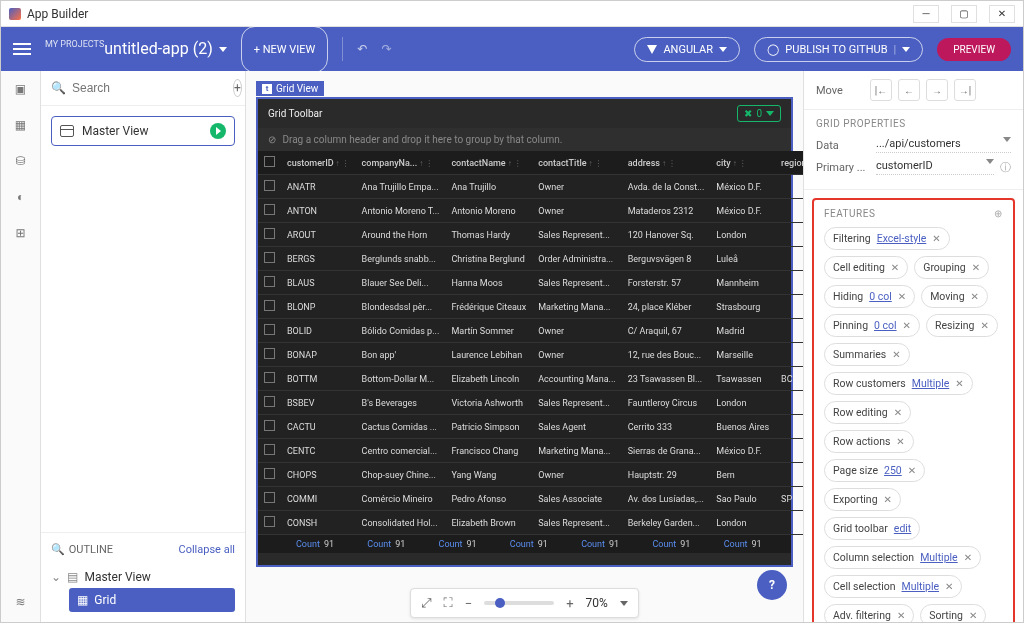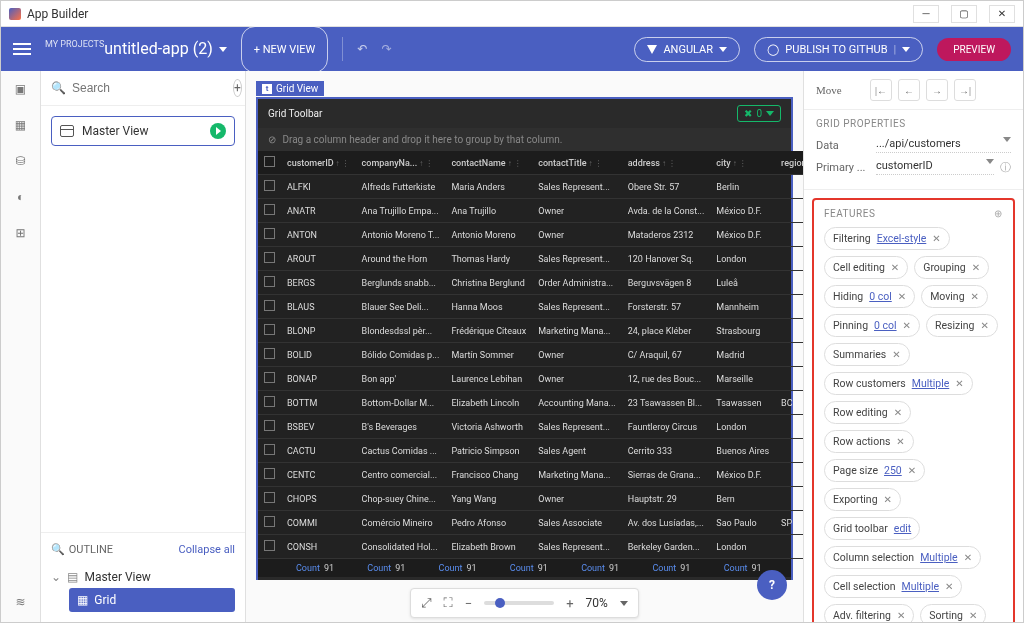--- a/index.html
+++ b/index.html
@@ -74,21 +74,21 @@
   .zoombox { background:#fff; border:1px solid #ddd; border-radius:4px; padding:6px 10px; display:flex; align-items:center; gap:12px; box-shadow:0 1px 3px rgba(0,0,0,.1); }
   .zoombox .icn { color:#666; cursor:pointer; font-size:13px; }
   .zoom-slider { width:70px; height:4px; background:#ddd; border-radius:3px; position:relative; }
   .zoom-slider .thumb { position:absolute; left:15%; top:-3px; width:10px; height:10px; border-radius:50%; background:#4a5fc1; }
 
   .helpfab { position:absolute; right:16px; bottom:22px; width:30px; height:30px; border-radius:50%; background:#4a5fc1; color:#fff; display:flex; align-items:center; justify-content:center; font-weight:bold; cursor:pointer; }
 
   
   .rightpanel { width: 220px; border-left:1px solid #e0e0e0; overflow-y:auto; font-size:11px; }
   .rp-section { padding:8px 12px; border-bottom:1px solid #eee; }
-  .moverow { display:flex; align-items:center; gap:6px;font-family:Liberation Serif, serif; }
+  .moverow { display:flex; align-items:center; gap:6px; }
   .moverow .mbtn { width:22px; height:22px; border:1px solid #ddd; border-radius:3px; display:flex; align-items:center; justify-content:center; color:#666; font-size:10px; cursor:pointer; }
   .rp-hd { font-size:10px; color:#888; letter-spacing:.5px; margin-bottom:8px; display:flex; justify-content:space-between; align-items:center; }
   .fieldrow { display:flex; align-items:center; justify-content:space-between; margin:6px 0; gap:6px; }
   .fieldrow .lbl { color:#666; width:54px; overflow:hidden; text-overflow:ellipsis; white-space:nowrap; }
   .fieldrow .val { flex:1; border-bottom:1px dotted #ccc; color:#333; display:flex; justify-content:space-between; align-items:flex-start; padding-bottom:2px; }
 
   .features-box { border:2px solid #e4362b; border-radius:4px; padding:8px 10px; margin:8px; }
   .chips { display:flex; flex-wrap:wrap; gap:6px; }
   .chip { border:1px solid #ddd; border-radius:14px; padding:4px 8px; display:flex; align-items:center; gap:6px; font-size:10.5px; color:#444; cursor:pointer; white-space:nowrap; }
   .chip .x { color:#888; font-size:10px; }
@@ -221,30 +221,20 @@
                 <th>contactName<span class="arrows">↑ ⋮</span></th>
                 <th>contactTitle<span class="arrows">↑ ⋮</span></th>
                 <th>address<span class="arrows">↑ ⋮</span></th>
                 <th>city<span class="arrows">↑ ⋮</span></th>
                 <th>region</th>
               </tr>
             </thead>
           <tbody id="grid-body">
               <tr>
                 <td><span class="chk"></span></td>
-                <td>ALFKI</td>
-                <td>Alfreds Futterkiste</td>
-                <td>Maria Anders</td>
-                <td>Sales Represent...</td>
-                <td>Obere Str. 57</td>
-                <td>Berlin</td>
-                <td></td>
-              </tr>
-              <tr>
-                <td><span class="chk"></span></td>
                 <td>ANATR</td>
                 <td>Ana Trujillo Empa...</td>
                 <td>Ana Trujillo</td>
                 <td>Owner</td>
                 <td>Avda. de la Const...</td>
                 <td>México D.F.</td>
                 <td></td>
               </tr>
               <tr>
                 <td><span class="chk"></span></td>

